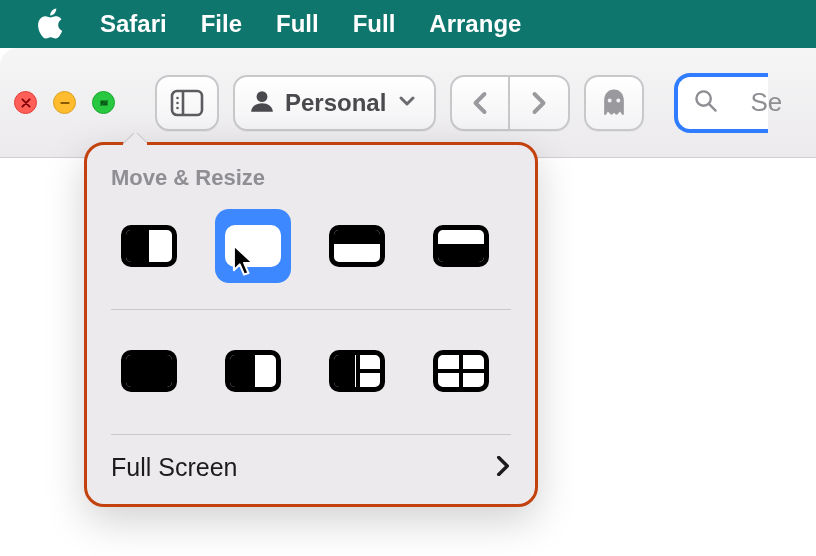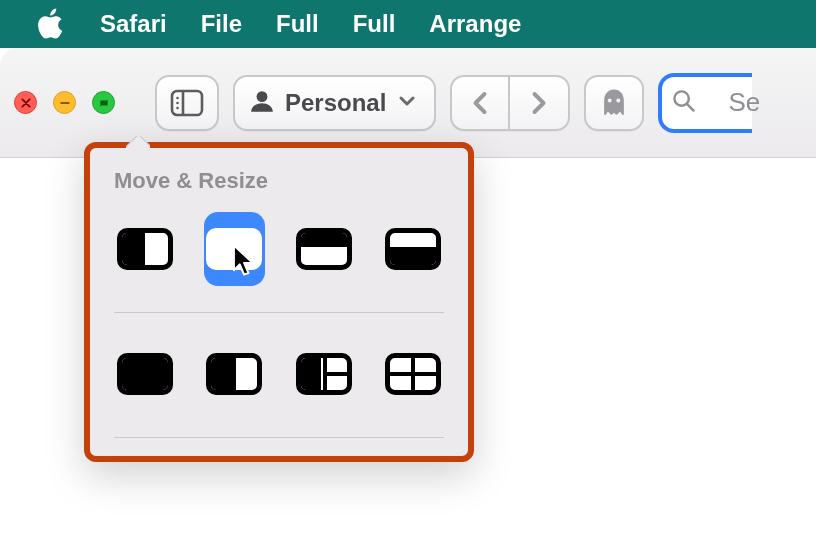--- a/index.html
+++ b/index.html
@@ -23,26 +23,26 @@
   .btn.nav { width: 60px; }
   .btn.ghost { width: 60px; }
   .profile-btn { padding: 0 18px 0 14px; gap:10px; }
   .profile-btn .label { font-size: 24px; font-weight: 600; color:#4a4a4e; }
   .chev { margin-left:2px; }
 
   .nav-group { display:flex; }
   .nav-group .btn.nav:first-child { border-top-right-radius:0; border-bottom-right-radius:0; }
   .nav-group .btn.nav:last-child { border-top-left-radius:0; border-bottom-left-radius:0; border-left:none; }
 
-  .search { flex: 0 0 auto; width: 94px; height: 60px; border: 4px solid #2f7cff; border-right: none; border-radius: 16px 0 0 16px; background:#fff; display:flex; align-items:center; padding-left:10px; gap:16px; margin-left:0; }
+  .search { flex: 0 0 auto; width: 94px; height: 60px; border: 4px solid #2f7cff; border-right: none; border-radius: 16px 0 0 16px; background:#fff; display:flex; align-items:center; padding-left:16px; gap:16px; margin-left:16px; }
   .search-text { font-size: 26px; color:#8e8e93; }
   .caret { width:2px; height:30px; background:#1e66ff; border-radius:1px; }
 
   
-  .popover { position:absolute; left:84px; top:142px; width:390px; background:#eceaec; border:6px solid #c2410c; border-radius:12px; box-shadow: 0 14px 40px rgba(0,0,0,0.18); padding: 20px 0 0 0; }
+  .popover { position:absolute; left:84px; top:142px; width:454px; background:#eceaec; border:3px solid #c2410c; border-radius:20px; box-shadow: 0 14px 40px rgba(0,0,0,0.18); padding: 20px 0 0 0; }
   .arrow { position:absolute; top:-12px; left:36px; width:24px; height:12px; overflow:hidden; }
   .arrow::after { content:""; position:absolute; left:2px; top:2px; width:20px; height:20px; background:#eceaec; border:1px solid #c6c4c7; transform:rotate(45deg); border-bottom:none; border-right:none; }
   .section-title { font-size:22px; font-weight:600; color:#8e8e93; padding: 0 24px 12px 24px; }
   .grid { display:flex; gap:28px; padding: 6px 24px 20px 24px; }
   .tile { width:76px; height:74px; border-radius:14px; display:flex; align-items:center; justify-content:center; }
   .tile.selected { background:#3d87ff; }
   .divider { height:1px; background:#c9c8cb; margin: 6px 24px 18px 24px; }
   .full-row { display:flex; align-items:center; justify-content:space-between; padding: 0 24px 22px 24px; }
   .full-row .label { font-size:25px; color:#1c1c1e; }
 
@@ -198,19 +198,27 @@
           <span class="v"></span>
         </div>
       </div>
     <div class="tile">
         <div class="win-icon quad"></div>
       </div>
   </div>
 
   <div class="divider"></div>
 
+  <div class="full-row">
+    <span class="label">Full Screen</span>
+    <span>
+      <svg width="16" height="20" viewBox="0 0 10 14">
+          <path d="M2 1l6 6-6 6" fill="none" stroke="#1c1c1e" stroke-width="2.4" stroke-linecap="round" stroke-linejoin="round"></path>
+        </svg>
+    </span>
+  </div>
 </div>
 
 <div class="cursor">
   <svg width="30" height="32" viewBox="0 0 20 22">
       <path d="M1 1l0 17 4-4 3 7 3-1-3-7 6 0z" fill="#000" stroke="#fff" stroke-width="1.4" stroke-linejoin="round"></path>
     </svg>
 </div>
 
 </body></html>

